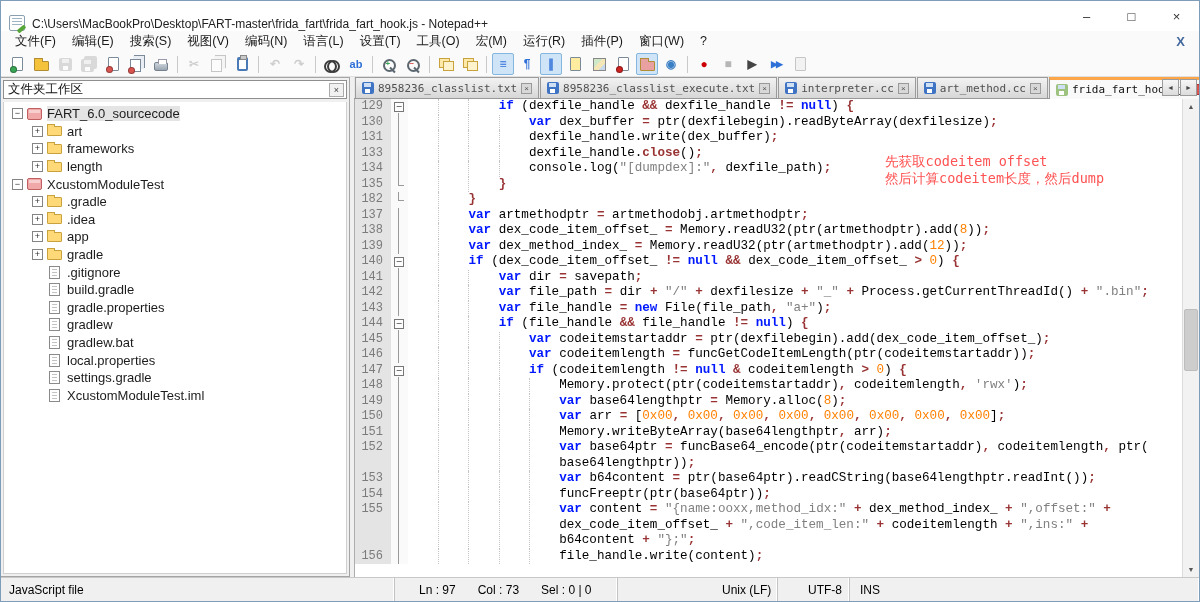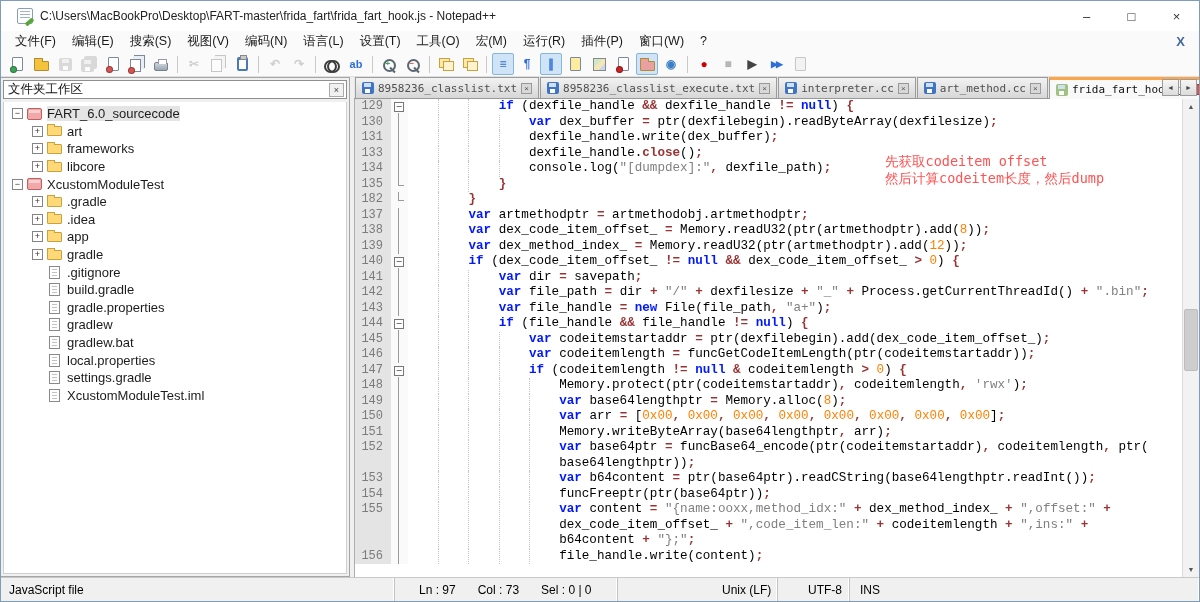--- a/index.html
+++ b/index.html
@@ -2,21 +2,21 @@
 <html><head>
 <meta charset="utf-8">
 <style>
   * { box-sizing: border-box; margin: 0; padding: 0; }
   html,body { background:#9a9a9a; }
   body { font-family:"Liberation Sans",sans-serif; }
   .win { position:relative; width:1200px; height:602px; background:#f0f0f0;
          border:1px solid #7f9db9; overflow:hidden; }
 
   
-  .titlebar { height:30px; background:#ffffff; display:flex; align-items:center; padding-left:16px; }
+  .titlebar { height:30px; background:#ffffff; display:flex; align-items:flex-end; padding-left:8px; }
   .appicon { width:16px; height:16px; position:relative; margin-right:7px; background:#fff;
              border:1px solid #8aa0b0; border-radius:2px; }
   .appicon::before { content:""; position:absolute; left:2px; top:2px; right:2px; height:9px;
              background:repeating-linear-gradient(#9fb5c4 0 1px,transparent 1px 3px); }
   .appicon::after { content:""; position:absolute; right:-2px; bottom:-1px; width:9px; height:4px;
              background:#57a639; transform:rotate(-40deg); border-radius:1px; }
   .title { font-size:12px; color:#222; white-space:nowrap; }
   .wctls { margin-left:auto; display:flex; height:30px; }
   .wctl { width:45px; height:30px; display:flex; align-items:center; justify-content:center;
           font-size:13px; color:#333; }
@@ -333,21 +333,21 @@
             <div class="tlabel">art</div>
           </div>
           <div class="trow" style="padding-left: 28px;">
             <div class="texp">+</div>
             <div class="ifo"></div>
             <div class="tlabel">frameworks</div>
           </div>
           <div class="trow" style="padding-left: 28px;">
             <div class="texp">+</div>
             <div class="ifo"></div>
-            <div class="tlabel">libcore</div>
+            <div class="tlabel">length</div>
           </div>
           <div class="trow" style="padding-left: 8px;">
             <div class="texp">−</div>
             <div class="iws"></div>
             <div class="tlabel">XcustomModuleTest</div>
           </div>
           <div class="trow" style="padding-left: 28px;">
             <div class="texp">+</div>
             <div class="ifo"></div>
             <div class="tlabel">.gradle</div>

